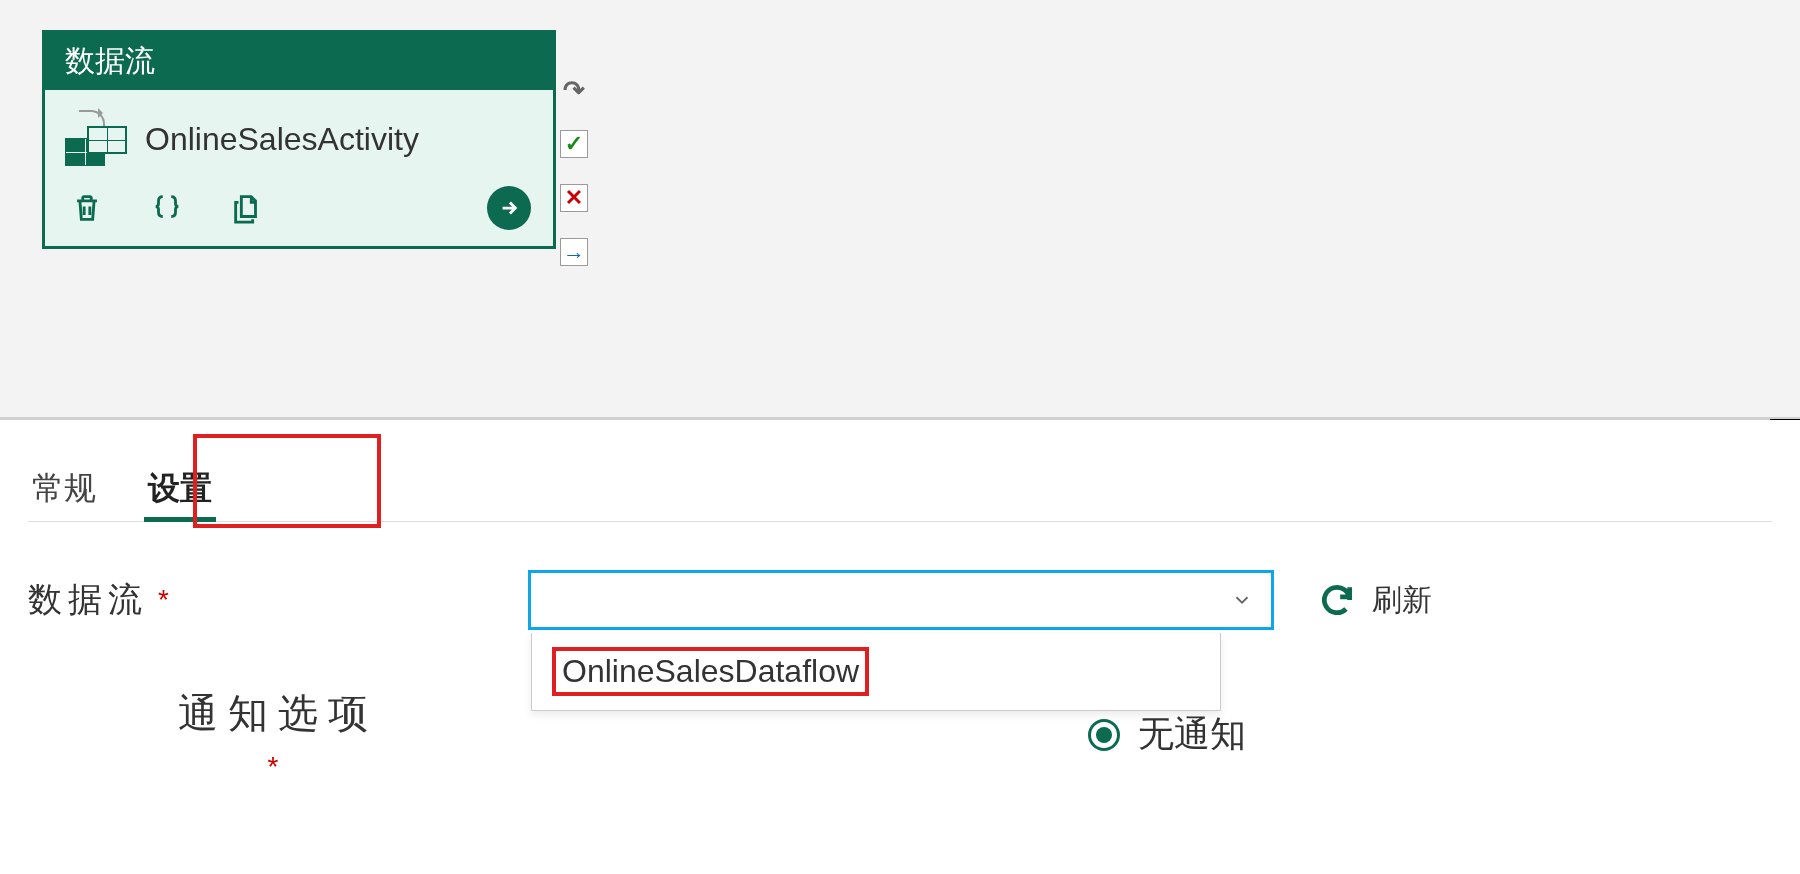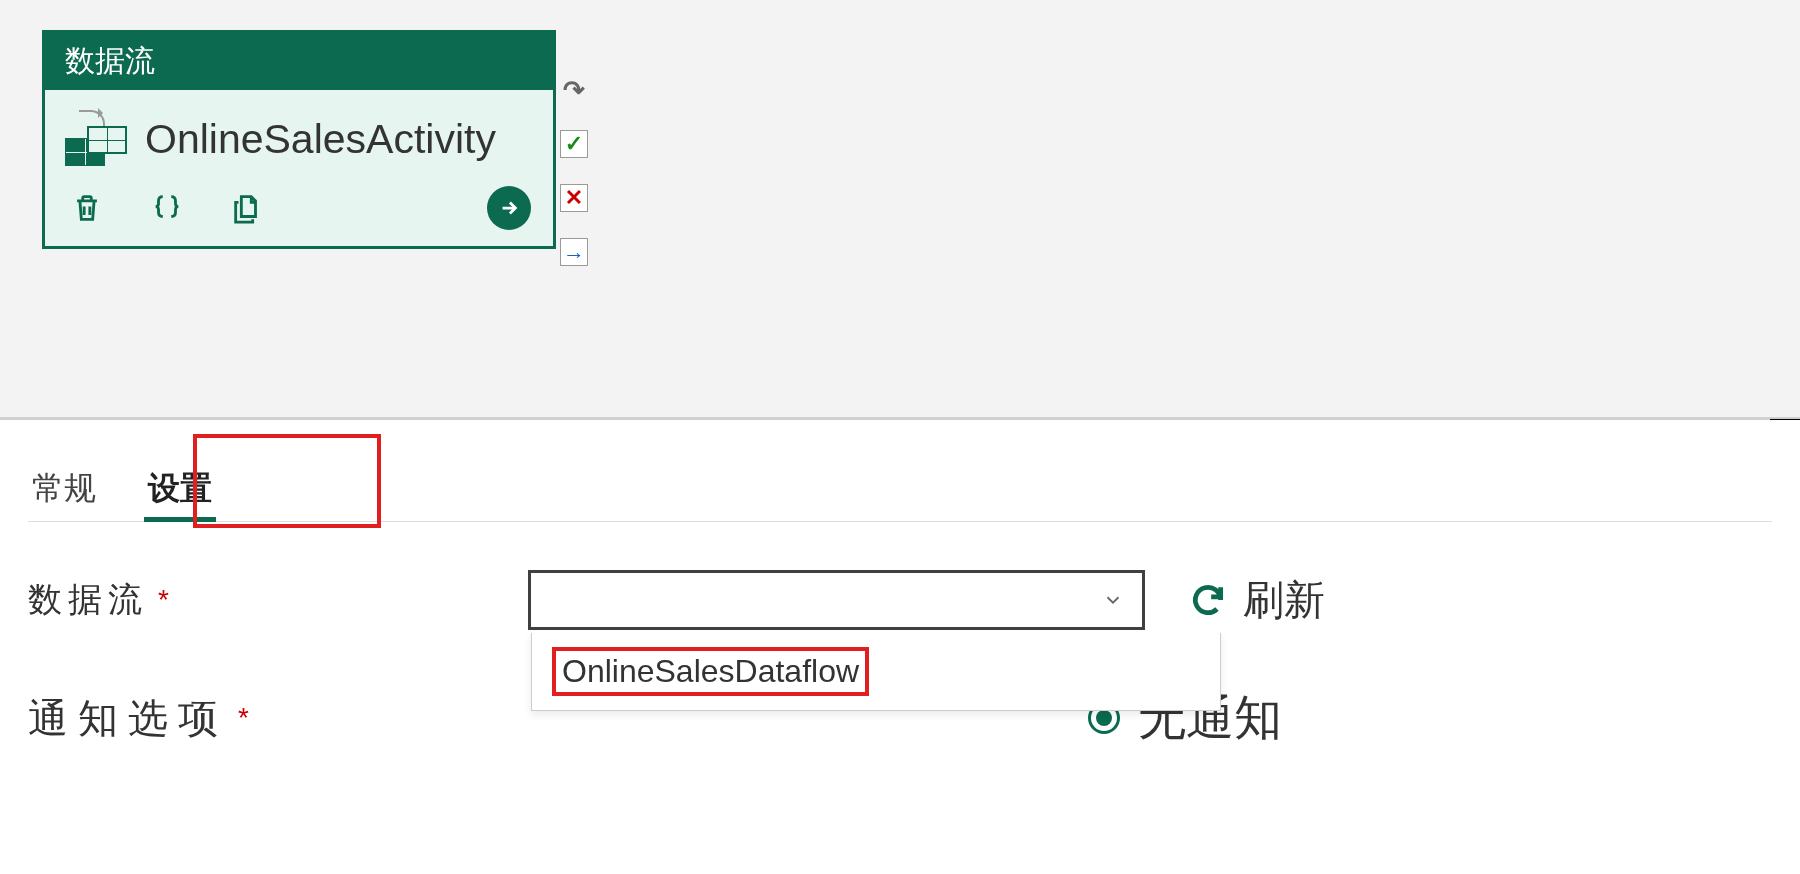--- a/index.html
+++ b/index.html
@@ -41,21 +41,21 @@
     font-size: 30px;
     font-weight: 400;
   }
   .activity-body {
     display: flex;
     align-items: center;
     padding: 22px 20px 8px 20px;
     gap: 18px;
   }
   .activity-name {
-    font-size: 41px;
+    font-size: 32px;
     color: #333;
   }
   .activity-footer {
     display: flex;
     align-items: center;
     padding: 12px 22px 16px 22px;
     gap: 40px;
   }
   .footer-spacer { flex: 1; }
 
@@ -217,23 +217,23 @@
     align-items:center;
     gap:10px;
   }
   .req {
     color:#c00;
     font-size:28px;
   }
 
   .select-box {
     position:relative;
-    width: 617px;
+    width: 746px;
     height: 60px;
-    border: 3px solid #404040;
+    border: 3px solid #0ea5e9;
     background:#fff;
     display:flex;
     align-items:center;
     justify-content:flex-end;
     padding: 0 18px;
     cursor:pointer;
   }
   .select-box svg { width:22px; height:22px; stroke:#666; stroke-width:2; fill:none;}
 
   .dropdown-list {
@@ -259,46 +259,47 @@
     border:4px solid #e02020;
     padding: 2px 6px;
   }
 
   .refresh-link {
     display:flex;
     align-items:center;
     gap: 16px;
     margin-left: 44px;
     cursor:pointer;
-    font-size: 41px;
+    font-size: 30px;
     color:#333;
   }
   .refresh-link svg{ width:38px; height:38px; stroke:#0b6a4f; fill:none; stroke-width:3; }
 
   .form-row2 {
     display:flex;
     align-items:center;
     margin-top: 56px;
   }
   .form-label2 {
     font-size: 40px;
     color:#333;
     width: 500px;
     display:flex;
     align-items:center;
     gap:10px;
     letter-spacing: 10px;
+    flex-direction: column;
   }
 
   .radio-group {
     display:flex;
     align-items:center;
     gap: 18px;
     margin-left: 560px;
-    font-size: 48px;
+    font-size: 36px;
     color:#333;
   }
   .radio-outer {
     width:32px; height:32px;
     border:3px solid #0b6a4f;
     border-radius:50%;
     display:flex; align-items:center; justify-content:center;
   }
   .radio-inner { width:16px; height:16px; background:#0b6a4f; border-radius:50%; }
 

